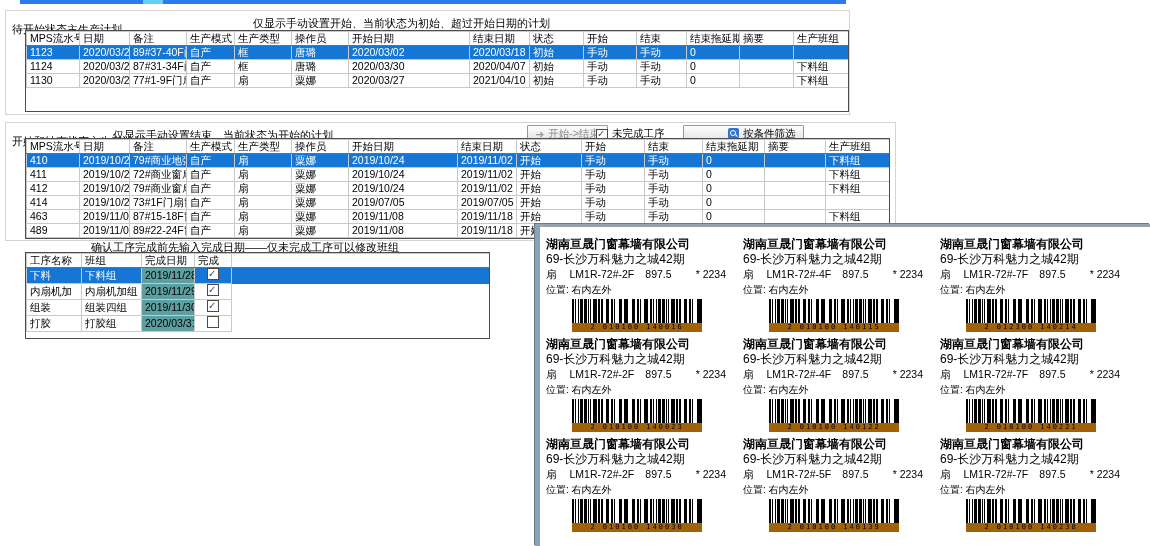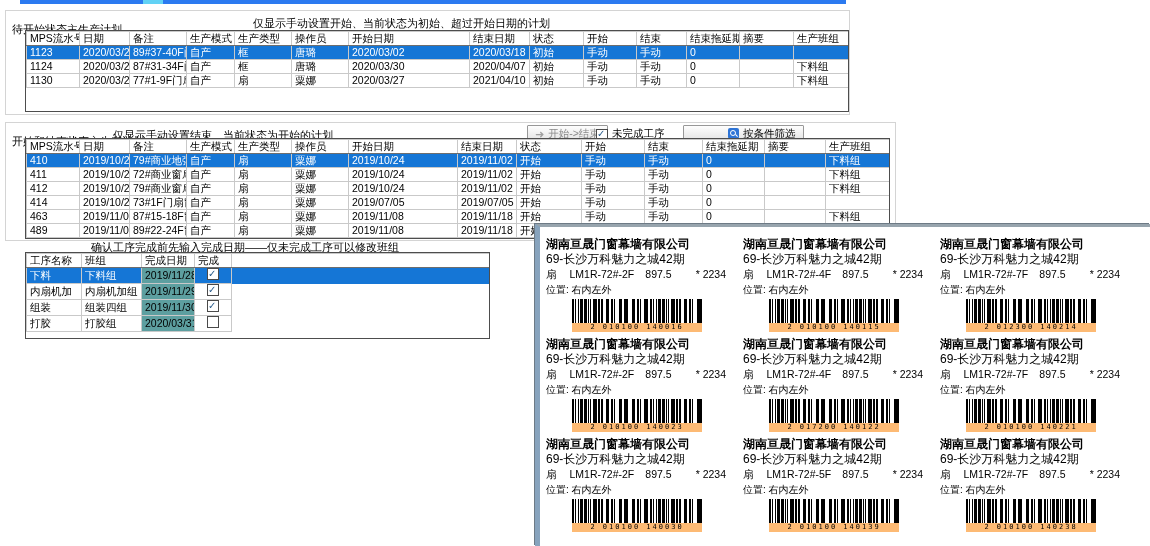--- a/index.html
+++ b/index.html
@@ -68,21 +68,21 @@
   .lbl-item .hh{margin-left:24px;}
   .lbl-pos{font-size:10px;line-height:15px;white-space:nowrap;}
   .lbl-barcode{margin-left:26px;width:130px;margin-top:2px;}
   .bars{height:24px;position:relative;
         background-image:repeating-linear-gradient(90deg,#000 0 1px,transparent 1px 6px),
           repeating-linear-gradient(90deg,#000 0 2px,#fff 2px 3px,#000 3px 4px,#fff 4px 8px,#000 8px 11px,#fff 11px 13px);}
   .bars::before,.bars::after{content:"";position:absolute;top:0;width:2px;height:28px;background:#000;}
   .bars::before{left:0;}
   .bars::after{right:0;}
   .bdigits{font-family:"DejaVu Sans Mono","Liberation Mono",monospace;font-size:7px;letter-spacing:2px;
-           text-align:center;line-height:9px;background:#fdba74;position:relative;}
+           text-align:center;line-height:9px;background:#a16207;position:relative;}
 </style>
 </head>
 <body>
 
 <div id="canvas">
 
   <div class="top-bar">
     <div class="top-bar-accent"></div>
   </div>
 
@@ -449,21 +449,21 @@
           <div class="lbl-project">69-长沙万科魅力之城42期</div>
           <div class="lbl-item">
             <span>扇</span>
             <span class="mdl">LM1R-72#-4F</span>
             <span class="w">897.5</span>
             <span class="hh">* 2234</span>
           </div>
           <div class="lbl-pos">位置: 右内左外</div>
           <div class="lbl-barcode">
             <div class="bars"></div>
-            <div class="bdigits">2 017200 140122</div>
+            <div class="bdigits">2 010100 140122</div>
           </div>
         </div>
         <div class="lbl">
           <div class="lbl-company">湖南亘晟门窗幕墙有限公司</div>
           <div class="lbl-project">69-长沙万科魅力之城42期</div>
           <div class="lbl-item">
             <span>扇</span>
             <span class="mdl">LM1R-72#-7F</span>
             <span class="w">897.5</span>
             <span class="hh">* 2234</span>

